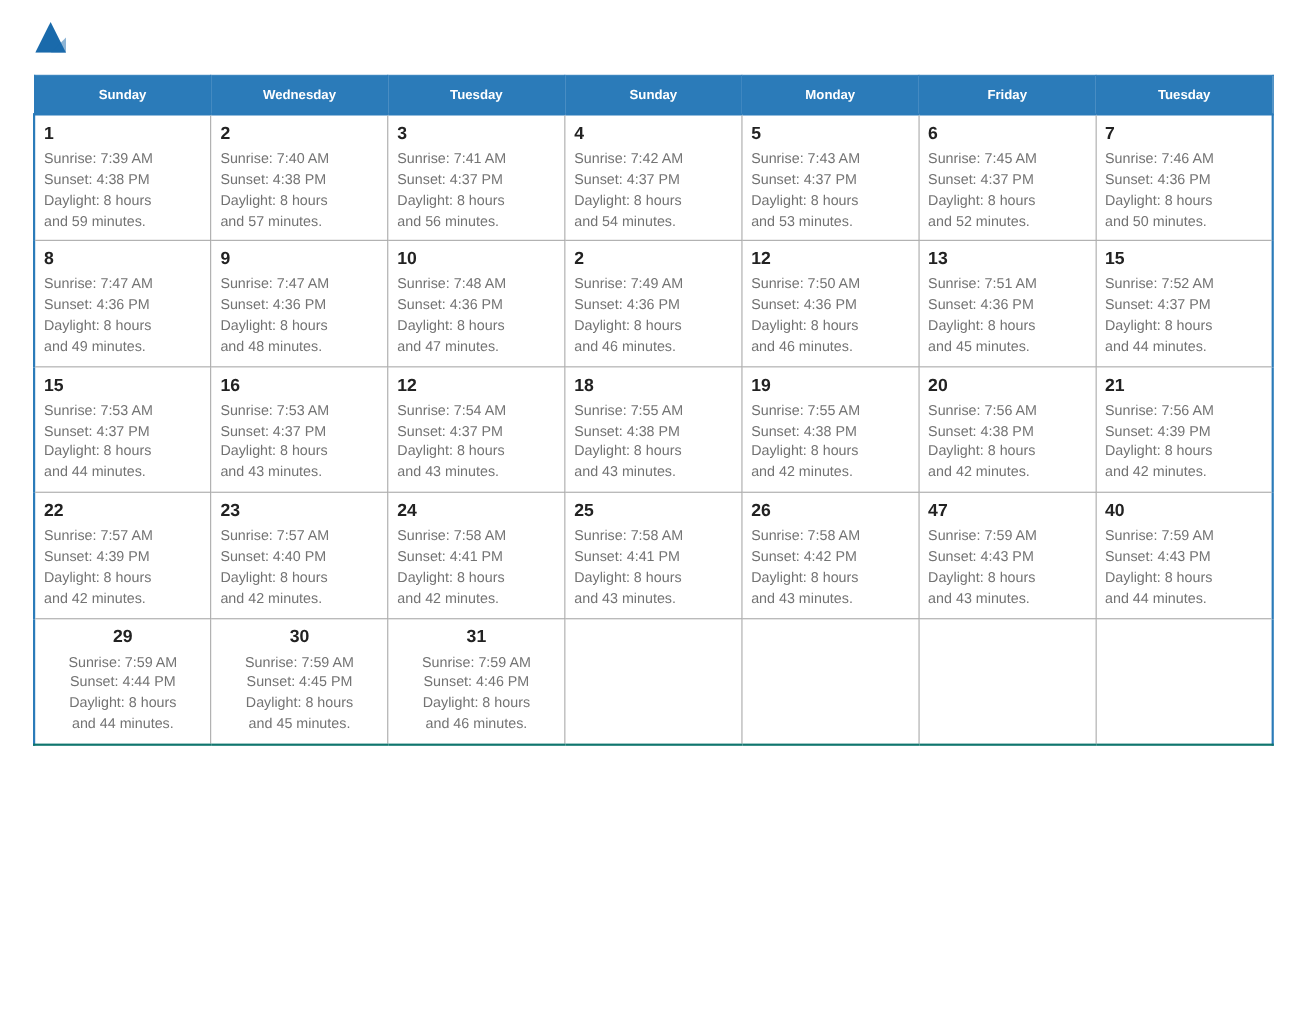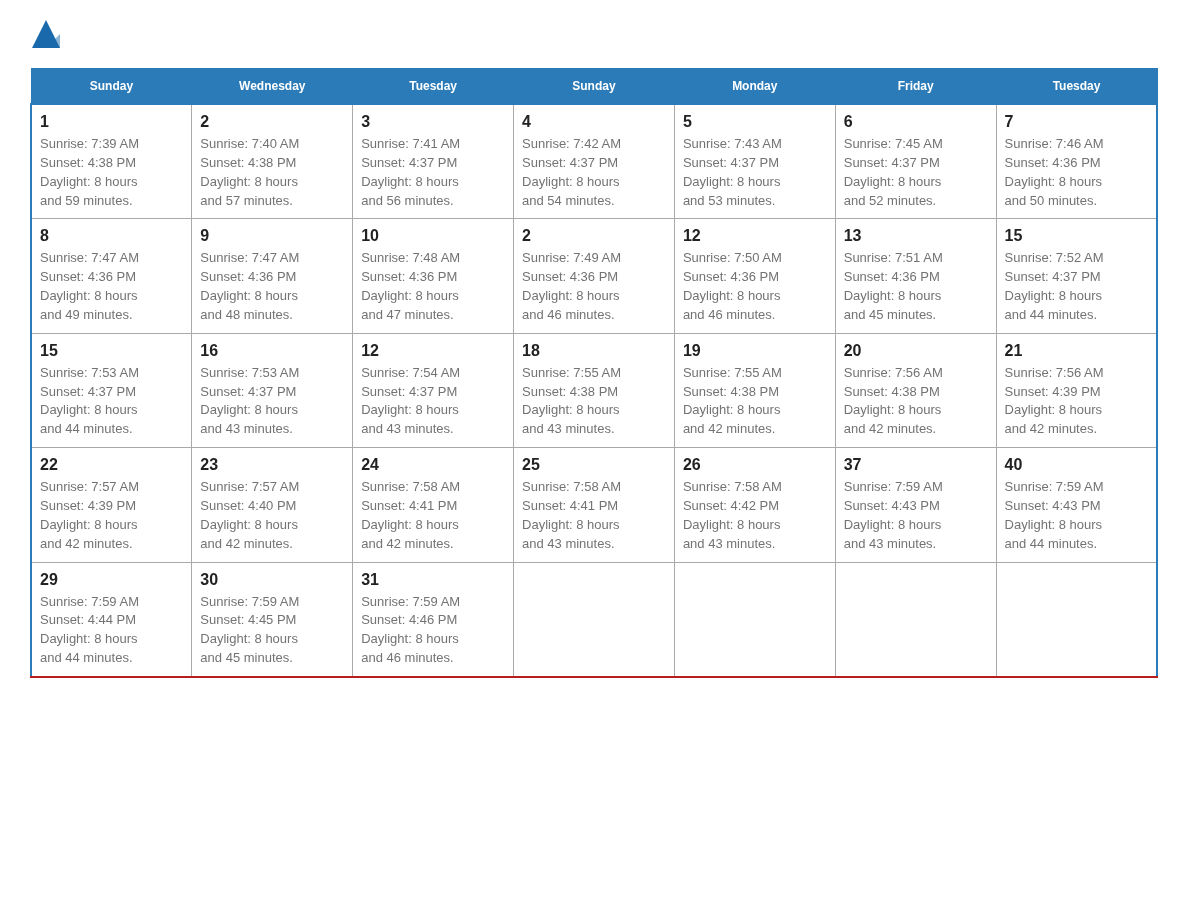--- a/index.html
+++ b/index.html
@@ -79,21 +79,22 @@
     tbody tr td:first-child {
       border-left: 2px solid #2b7bb9;
     }
     tbody tr td:last-child {
       border-right: 2px solid #2b7bb9;
     }
     tbody tr:first-child td {
       border-top: 2px solid #2b7bb9;
     }
     tbody tr:last-child td {
-      border-bottom: 2px solid #b91c1c;
+      border-bottom: 2px solid #0f766e;
+      text-align: center;
     }
     .day-number {
       font-size: 16px;
       font-weight: bold;
       display: block;
       margin-bottom: 4px;
     }
     .day-info {
       font-size: 13px;
       line-height: 1.45;
@@ -192,21 +193,21 @@
         <td><span class="day-number">22</span>
         <span class="day-info">Sunrise: 7:57 AM<br>Sunset: 4:39 PM<br>Daylight: 8 hours<br>and 42 minutes.</span></td>
         <td><span class="day-number">23</span>
         <span class="day-info">Sunrise: 7:57 AM<br>Sunset: 4:40 PM<br>Daylight: 8 hours<br>and 42 minutes.</span></td>
         <td><span class="day-number">24</span>
         <span class="day-info">Sunrise: 7:58 AM<br>Sunset: 4:41 PM<br>Daylight: 8 hours<br>and 42 minutes.</span></td>
         <td><span class="day-number">25</span>
         <span class="day-info">Sunrise: 7:58 AM<br>Sunset: 4:41 PM<br>Daylight: 8 hours<br>and 43 minutes.</span></td>
         <td><span class="day-number">26</span>
         <span class="day-info">Sunrise: 7:58 AM<br>Sunset: 4:42 PM<br>Daylight: 8 hours<br>and 43 minutes.</span></td>
-        <td><span class="day-number">37</span>
+        <td><span class="day-number">47</span>
         <span class="day-info">Sunrise: 7:59 AM<br>Sunset: 4:43 PM<br>Daylight: 8 hours<br>and 43 minutes.</span></td>
         <td><span class="day-number">40</span>
         <span class="day-info">Sunrise: 7:59 AM<br>Sunset: 4:43 PM<br>Daylight: 8 hours<br>and 44 minutes.</span></td>
       </tr>
       <tr>
         <td><span class="day-number">29</span>
         <span class="day-info">Sunrise: 7:59 AM<br>Sunset: 4:44 PM<br>Daylight: 8 hours<br>and 44 minutes.</span></td>
         <td><span class="day-number">30</span>
         <span class="day-info">Sunrise: 7:59 AM<br>Sunset: 4:45 PM<br>Daylight: 8 hours<br>and 45 minutes.</span></td>
         <td><span class="day-number">31</span>

